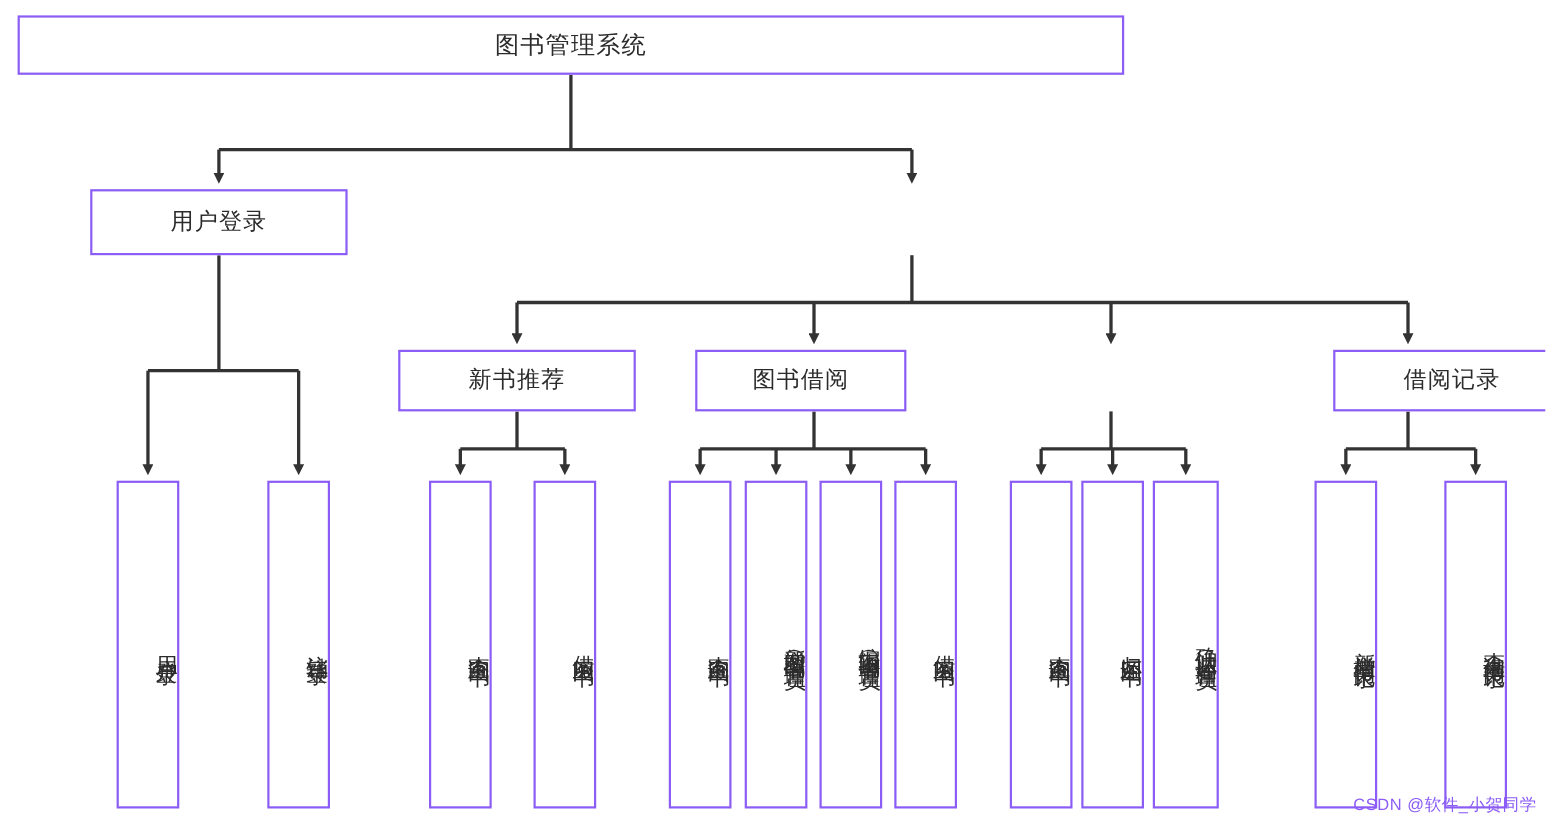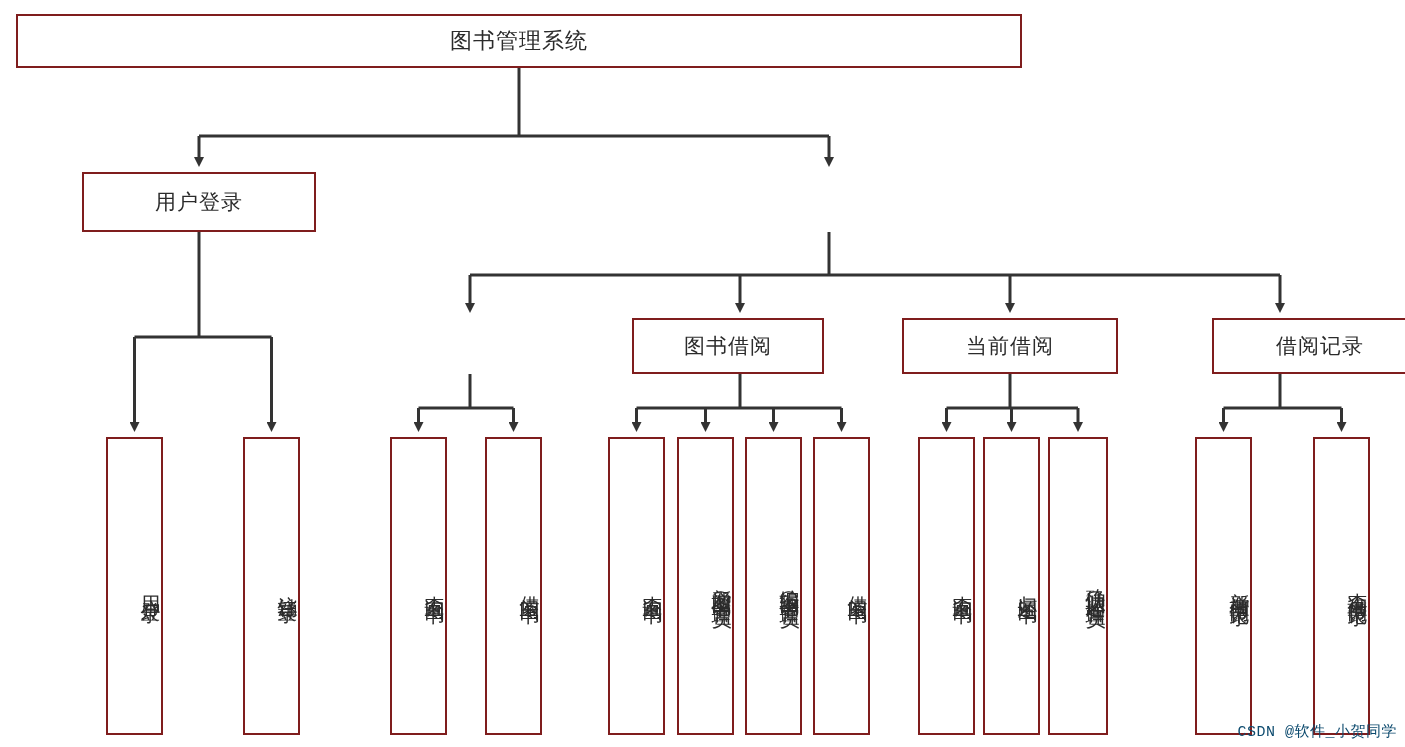--- a/index.html
+++ b/index.html
@@ -21,21 +21,21 @@
   #edge-layer {
     position: absolute;
     left: 0;
     top: 0;
     width: 1405px;
     height: 747px;
   }
   .node {
     position: absolute;
     box-sizing: border-box;
-    border: 2px solid #7f1d1d;
+    border: 2px solid #8b5cf6;
     background: #ffffff;
     display: flex;
     align-items: center;
     justify-content: center;
     color: #2b2b2b;
     z-index: 2;
   }
   .node-h {
     font-size: 21px;
     letter-spacing: 1px;
@@ -54,25 +54,24 @@
     padding: 8px 0;
     align-items: flex-start;
     justify-content: center;
     text-align: center;
   }
   .watermark {
     position: absolute;
     right: 8px;
     bottom: 6px;
     font-size: 15px;
-    color: #0c4a6e;
+    color: #8b5cf6;
     z-index: 5;
     white-space: nowrap;
     letter-spacing: 0.5px;
-    font-family: Liberation Mono, monospace;
   }
 </style>
 </head>
 <body>
 
 <div id="diagram-root">
 
   <svg id="edge-layer" viewBox="0 0 1405 747" xmlns="http://www.w3.org/2000/svg">
     <defs>
       <marker id="arrowhead" markerWidth="10" markerHeight="10" refX="2" refY="5" orient="auto" markerUnits="userSpaceOnUse">
@@ -114,24 +113,24 @@
         <path d="M1223.5,408 L1223.5,424" marker-end="url(#arrowhead)"></path>
         <path d="M1341.5,408 L1341.5,424" marker-end="url(#arrowhead)"></path>
       </g>
   </svg>
 
   <div class="node node-h node-root" style="left:16px; top:14px; width:1006px; height:54px;">图书管理系统</div>
 
   <div class="node node-h" style="left:82px; top:172px; width:234px; height:60px;">用户登录</div>
 
 
+  <div class="node node-h" style="left:362px; top:318px; width:216px; height:56px;">新书推荐</div>
 
   <div class="node node-h" style="left:632px; top:318px; width:192px; height:56px;">图书借阅</div>
 
-  <div class="node node-h" style="left:902px; top:318px; width:216px; height:56px;">当前借阅</div>
 
   <div class="node node-h" style="left:1172px; top:318px; width:216px; height:56px;margin-left:40px;">借阅记录</div>
 
   <div class="node node-v" style="left:106px; top:437px; width:57px; height:298px;">用户登录</div>
 
   <div class="node node-v" style="left:243px; top:437px; width:57px; height:298px;">注销登录</div>
 
   <div class="node node-v" style="left:390px; top:437px; width:57px; height:298px;">查询图书</div>
 
   <div class="node node-v" style="left:485px; top:437px; width:57px; height:298px;">借阅图书</div>

